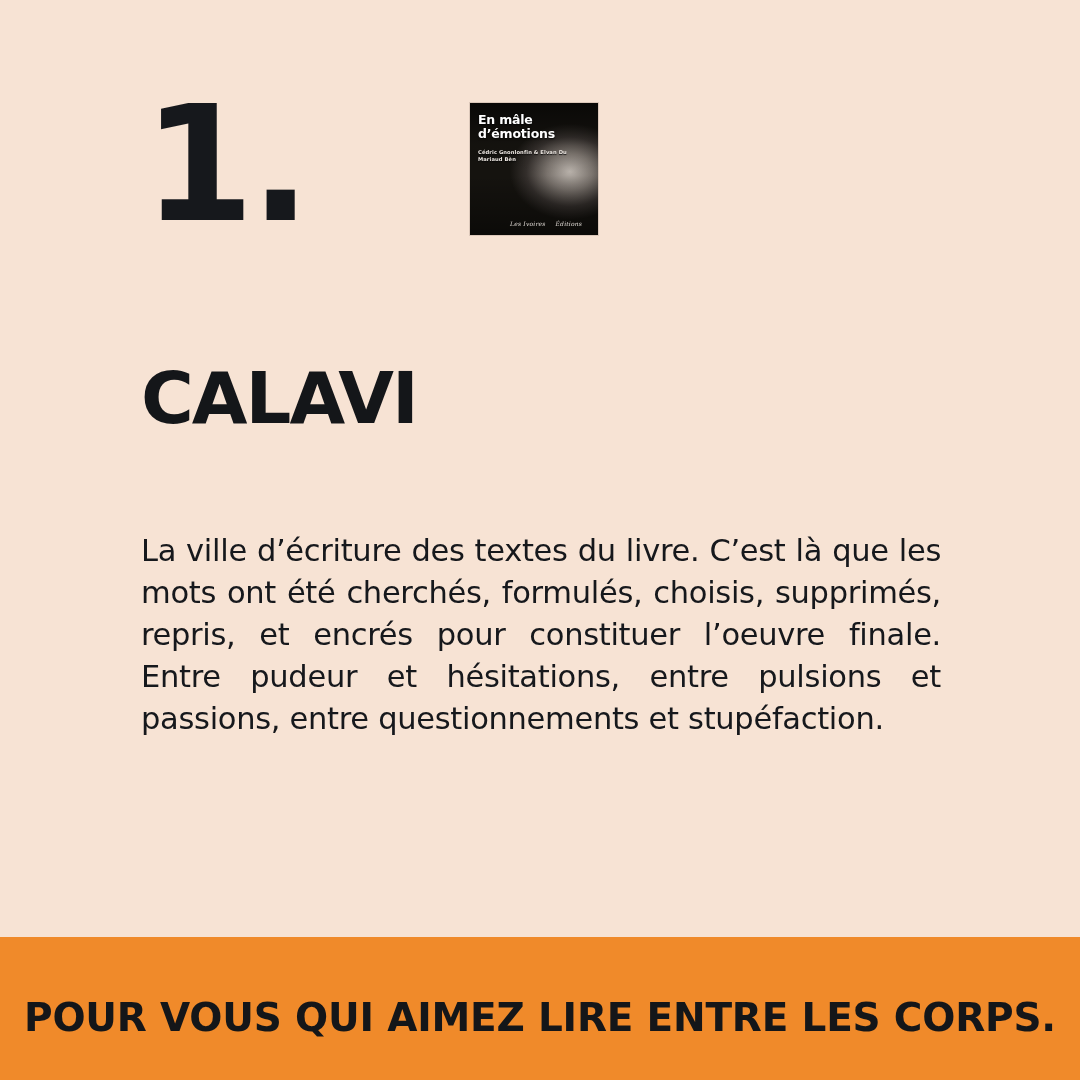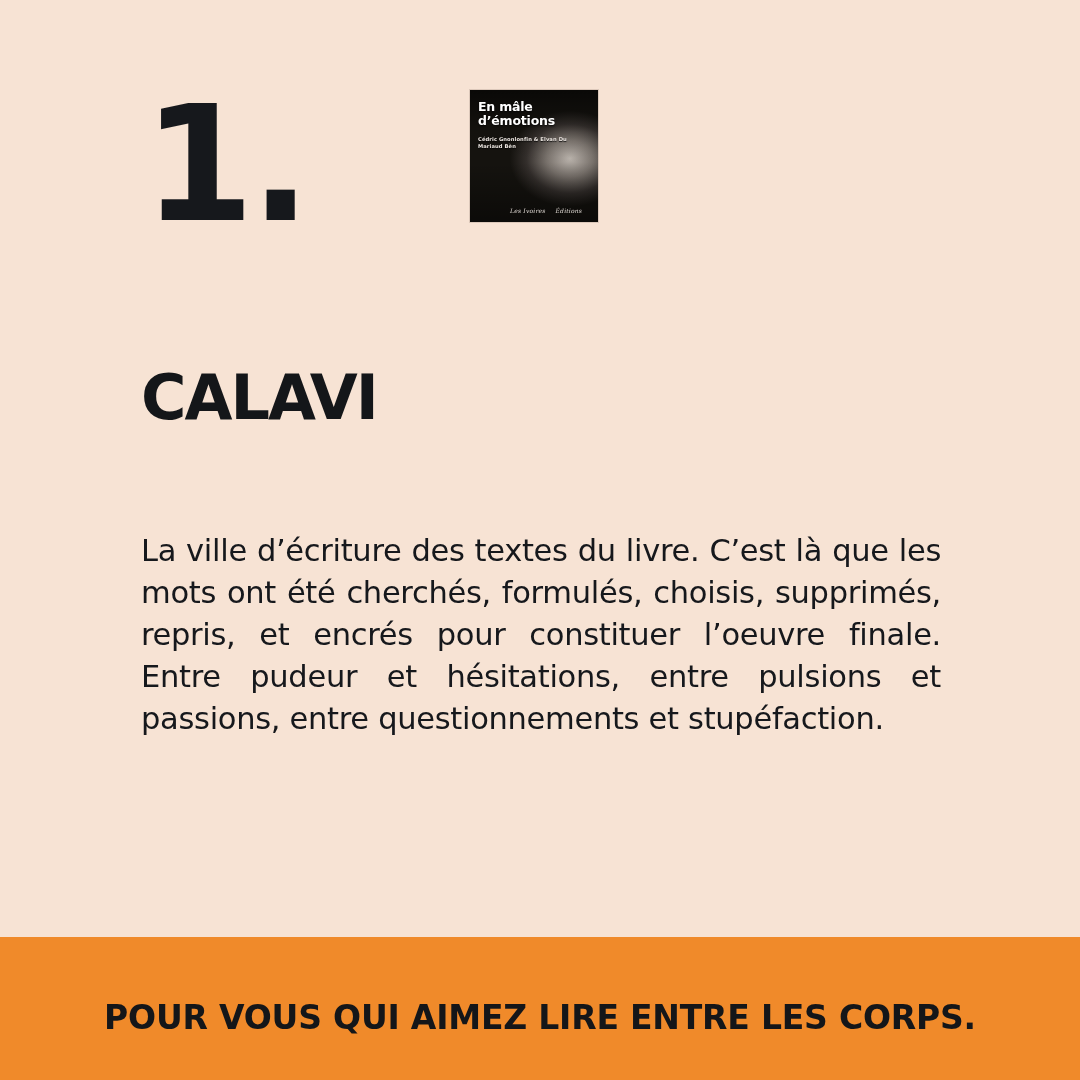--- a/index.html
+++ b/index.html
@@ -38,21 +38,21 @@
     font-size: 160px;
     line-height: 160px;
     letter-spacing: -4px;
     color: #16181c;
   }
 
   
   .book-cover {
     position: absolute;
     left: 470px;
-    top: 0;
+    top: 13px;
     width: 128px;
     height: 132px;
     background: #0c0c0c;
     overflow: hidden;
     box-shadow: 0 0 0 1px #dcc8ba;
   }
   .cover-photo {
     position: absolute;
     inset: 0;
     background:
@@ -109,21 +109,21 @@
     opacity: 0.95;
   }
 
   
   .city-title {
     position: absolute;
     left: 141px;
     top: 352px;
     font-family: "DejaVu Sans", sans-serif;
     font-weight: 700;
-    font-size: 62px;
+    font-size: 72px;
     line-height: 92px;
     letter-spacing: -2px;
     color: #141619;
   }
 
   
   .body-copy {
     position: absolute;
     left: 141px;
     top: 530px;
@@ -146,21 +146,21 @@
     width: 1080px;
     height: 143px;
     background: #f08a2a;
     display: flex;
     align-items: center;
     justify-content: center;
   }
   .footer-text {
     font-family: "DejaVu Sans", sans-serif;
     font-weight: 700;
-    font-size: 33px;
+    font-size: 39px;
     letter-spacing: -0.2px;
     color: #141619;
     white-space: nowrap;
     margin-top: 18px;
   }
 </style>
 </head>
 <body>
 
 <div class="slide">

